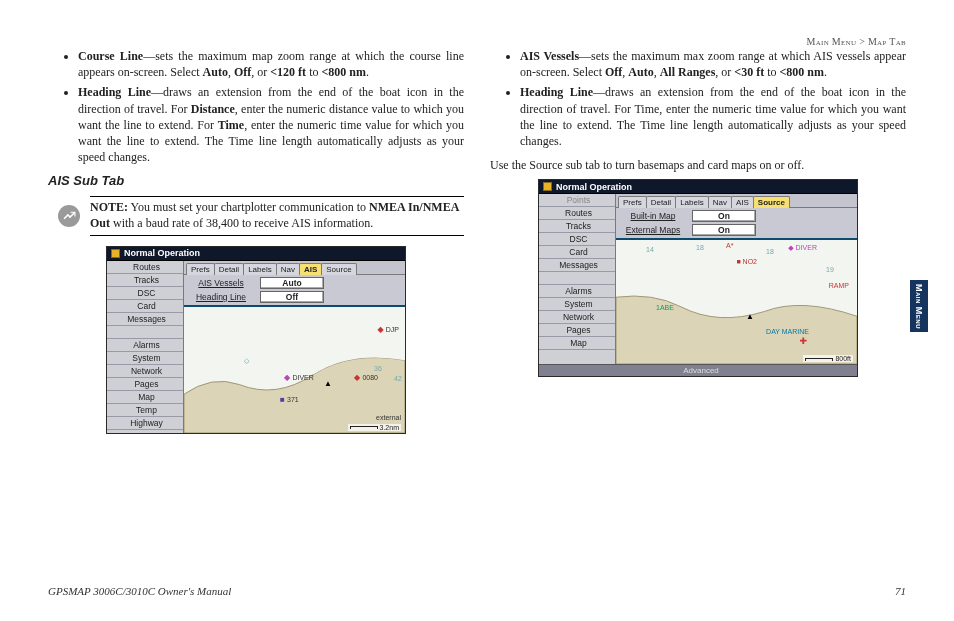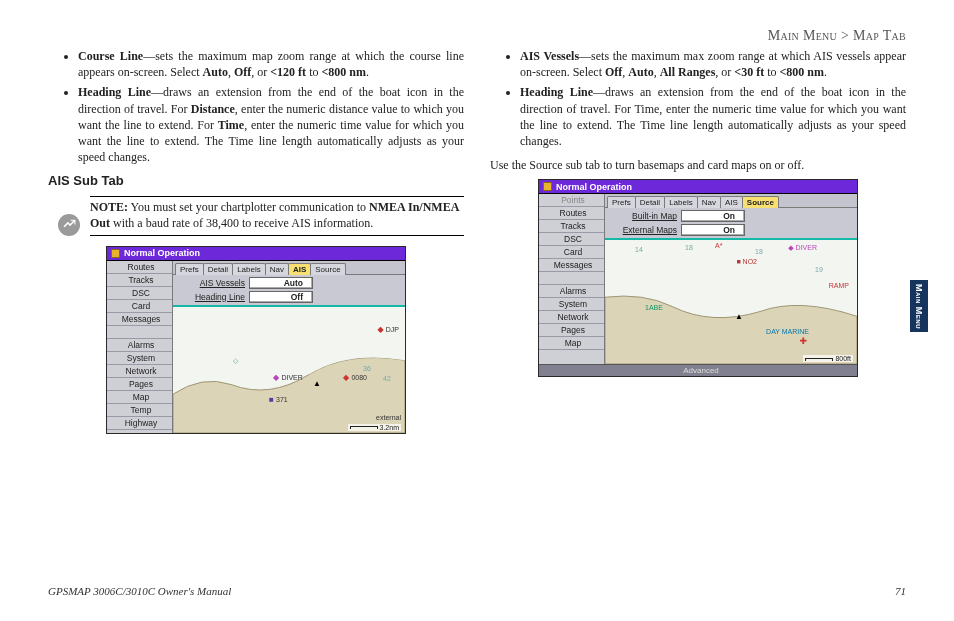--- a/index.html
+++ b/index.html
@@ -1,43 +1,43 @@
 <!DOCTYPE html>
 <html><head>
 <meta charset="utf-8">
 <style>
   * { box-sizing: border-box; margin: 0; padding: 0; }
   html, body { width: 954px; height: 621px; font-family: "Times New Roman", serif; font-size: 12px; color: #222; background: #fff; }
   .page { position: relative; width: 954px; height: 621px; padding: 30px 48px 24px 48px; }
-  .breadcrumb { position: absolute; top: 28px; right: 48px; font-size: 14px; color: #555; font-variant: small-caps; letter-spacing: .3px; }
+  .breadcrumb { position: absolute; top: 36px; right: 48px; font-size: 10px; color: #555; font-variant: small-caps; letter-spacing: .3px; }
   .cols { display: flex; gap: 26px; margin-top: 14px; }
   .col { flex: 1 1 0; min-width: 0; }
   ul.bullets { list-style: disc; padding-left: 30px; margin: 4px 0 8px 0; }
   ul.bullets li { line-height: 1.35; margin-bottom: 4px; text-align: justify; }
-  .sec-title { font-family: Arial, Helvetica, sans-serif; font-weight: bold; font-size: 13px; margin-bottom: 2px; color: #222; }
+  .sec-title { font-family: Arial, Helvetica, sans-serif; font-weight: bold; font-style: italic; font-size: 13px; margin-bottom: 2px; color: #222; }
   p.body { line-height: 1.35; text-align: justify; margin-bottom: 6px; }
-  .note-row { display: flex; align-items: flex-end; gap: 10px; margin: 8px 0 10px 10px; }
+  .note-row { display: flex; align-items: center; gap: 10px; margin: 8px 0 10px 10px; }
   .note-icon { width: 22px; height: 22px; border-radius: 50%; background: #9a9a9a; display: flex; align-items: center; justify-content: center; flex: 0 0 22px; margin-top: 1px; }
   .note-icon svg { width: 13px; height: 13px; fill: #fff; }
   .note-text { border-bottom: 1px solid #000; border-top: 1px solid #000; padding: 3px 0; line-height: 1.3; flex: 1; }
   .footer { position: absolute; bottom: 24px; left: 48px; right: 48px; display: flex; justify-content: space-between; font-style: italic; font-size: 11px; color: #333; }
   .footer .pg { font-style: italic; }
   .sidetab { position: absolute; right: 26px; top: 280px; width: 18px; height: 52px; background: #16355e; color: #fff; font-family: Arial, sans-serif; font-variant: small-caps; font-size: 9px; display: flex; align-items: center; justify-content: center; writing-mode: vertical-rl; letter-spacing: .5px; font-weight: bold; }
 
   
   .shot-wrap { text-align: center; margin: 6px 0 4px 0; }
   .shot { display: inline-block; border: 1px solid #2a2a2a; background: #bcbcbc; font-family: Arial, sans-serif; font-size: 9px; color: #222; }
-  .shot .titlebar { display: flex; align-items: center; gap: 4px; background: #6d28d9; color: #fff; height: 14px; padding: 0 4px; border-bottom: 1px solid #000; }
+  .shot .titlebar { display: flex; align-items: center; gap: 4px; background: #0f172a; color: #fff; height: 14px; padding: 0 4px; border-bottom: 1px solid #000; }
   .shot .titlebar .flag { width: 9px; height: 9px; background: #e8b32a; border: 1px solid #8a6a10; }
   .shot .titlebar .ttxt { font-size: 9px; font-weight: bold; }
   .shot .body-area { display: flex; }
-  .shot .side { width: 66px; background: #cfcfd6; border-right: 1px solid #7a7a7a; display: flex; flex-direction: column; }
+  .shot .side { width: 77px; background: #cfcfd6; border-right: 1px solid #7a7a7a; display: flex; flex-direction: column; }
   .shot .side .cell { height: 13px; line-height: 13px; padding-left: 3px; border-bottom: 1px solid #9a9aa6; font-size: 8.5px; white-space: nowrap; overflow: hidden; }
   .shot .side .cell.dim { color: #888; }
-  .shot .main { flex: 1; position: relative; background: #14b8a6; text-align: right; }
+  .shot .main { flex: 1; position: relative; background: #0c4a6e; }
   .shot .footerbar { height: 12px; background: #808090; border-top: 1px solid #555; color: #ddd; font-size: 8px; padding-left: 6px; line-height: 12px; }
   .tabs { display: flex; height: 14px; padding: 2px 2px 0 2px; gap: 0; background: #c4c4ce; border-bottom: 1px solid #7a7a7a; }
   .tabs .tab { height: 12px; padding: 0 4px; font-size: 8px; line-height: 12px; background: #d6d6de; border: 1px solid #7a7a7a; border-bottom: none; border-radius: 2px 2px 0 0; margin-right: -1px; }
   .tabs .tab.active { background: #f7e071; font-weight: bold; }
   .opts { padding: 2px; display: flex; flex-direction: column; gap: 2px; background: #c9c9d3; }
   .opt-row { display: flex; align-items: center; gap: 4px; }
   .opt-row .lbl { width: 70px; font-size: 8.5px; text-decoration: underline; }
   .opt-row .val { background: #fff; border: 1px solid #666; height: 12px; line-height: 11px; padding: 0 9px; width: 64px; font-weight: bold; font-size: 8.5px; box-shadow: inset -1px -1px 0 #aaa; }
   .map-area { position: relative; flex: 1; background: #f2f5f0; overflow: hidden; }
   .land { position: absolute; inset: 0; }

